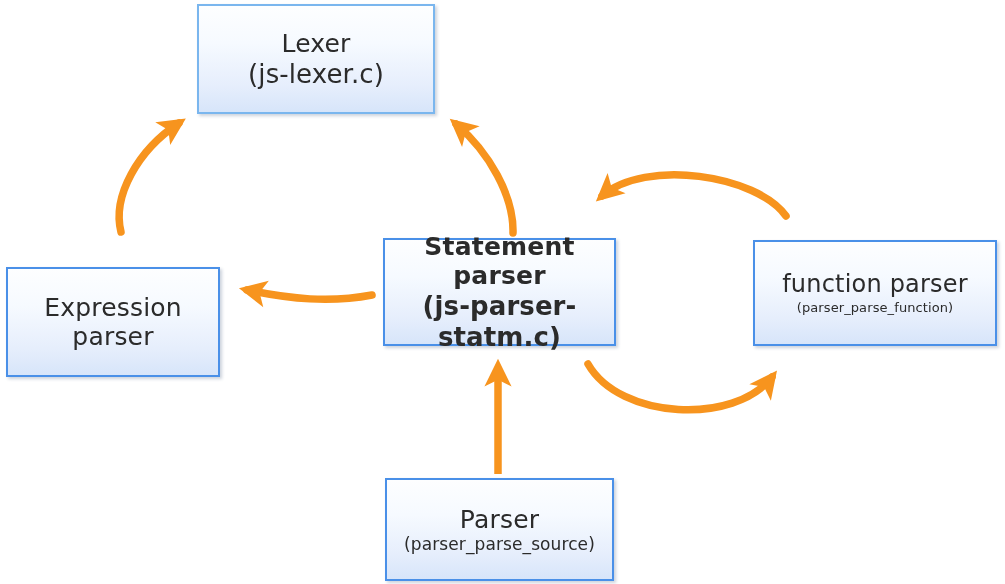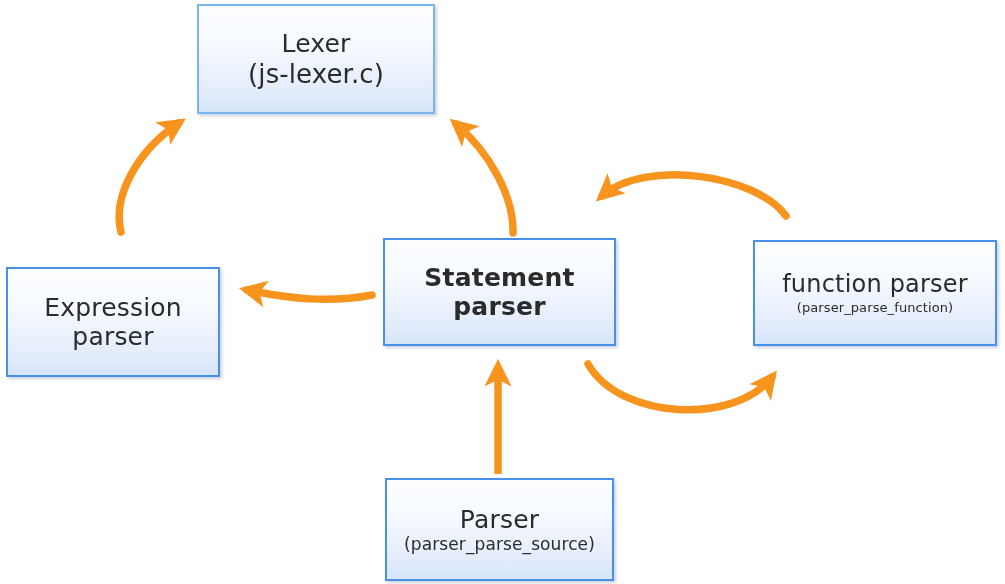--- a/index.html
+++ b/index.html
@@ -95,20 +95,21 @@
   </div>
 
   <div class="node" id="node-expression">
     <div class="title">Expression
 parser</div>
   </div>
 
   <div class="node" id="node-statement">
     <div class="title">Statement
 parser</div>
+    <div class="subtitle">(js-parser-statm.c)</div>
   </div>
 
   <div class="node" id="node-function">
     <div class="title">function parser</div>
     <div class="subtitle">(parser_parse_function)</div>
   </div>
 
   <div class="node" id="node-parser">
     <div class="title">Parser</div>
     <div class="subtitle">(parser_parse_source)</div>

